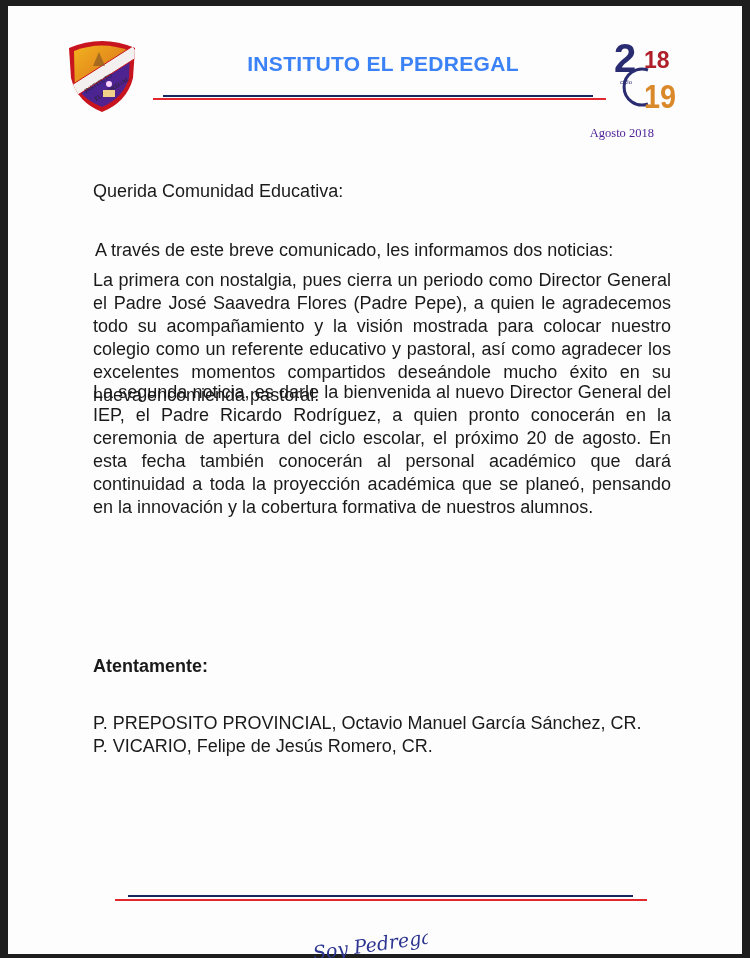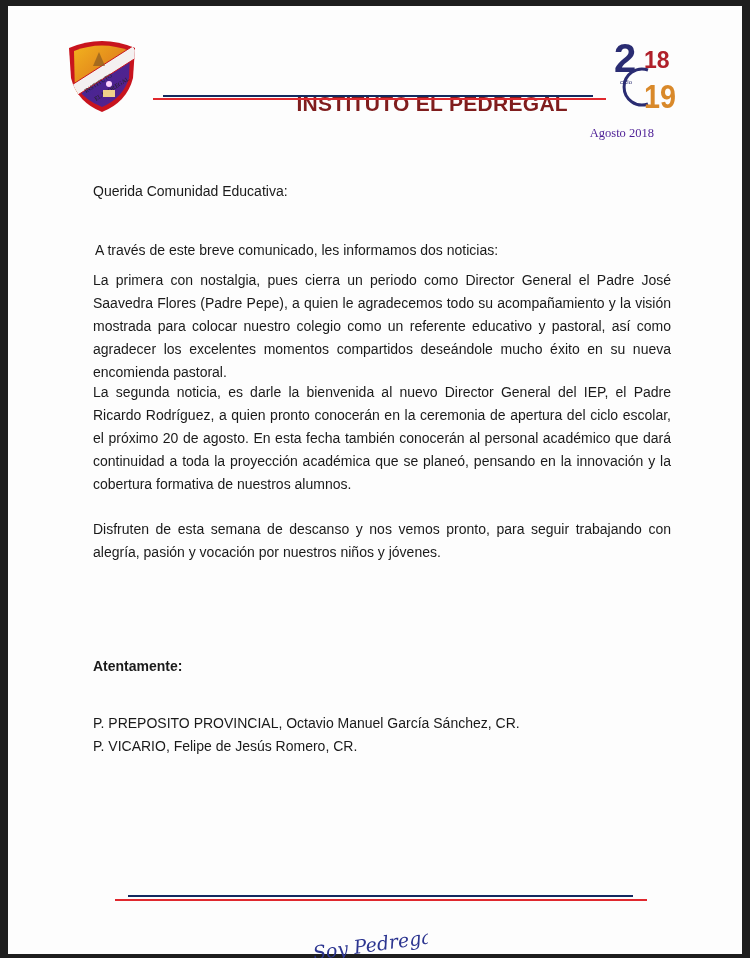--- a/index.html
+++ b/index.html
@@ -1,25 +1,25 @@
 <!DOCTYPE html>
 <html><head>
 <meta charset="utf-8">
 <style>
   html, body { margin:0; padding:0; }
   body { width:750px; height:958px; background:#1e1e1e; position:relative; overflow:hidden; font-family:"Liberation Sans", sans-serif; }
   .sheet { position:absolute; left:8px; top:6px; width:734px; height:948px; background:#fdfdfd; }
   .crest { position:absolute; left:55px; top:32px; width:78px; height:76px; }
-  .title { position:absolute; left:190px; top:46px; width:370px; text-align:right; font-weight:bold; font-size:21px; color:#7f1d1d; letter-spacing:0.3px;margin-top:40px; }
+  .title { position:absolute; left:190px; top:46px; width:370px; text-align:center; font-weight:bold; font-size:21px; color:#3b82f6; letter-spacing:0.3px; }
   .subtitle { position:absolute; left:190px; top:73px; width:370px; text-align:center; font-size:11px; color:#1a2a5a; }
   .hline-blue { position:absolute; left:155px; top:89px; width:430px; height:2px; background:#13295f; }
   .hline-red { position:absolute; left:145px; top:92px; width:453px; height:2px; background:#e0282e; }
   .cycle-logo { position:absolute; left:606px; top:26px; width:64px; height:80px; }
   .date { position:absolute; right:88px; top:120px; font-size:13px; color:#4c1d95; font-family:Liberation Serif, serif; font-size:12.5px; }
-  .txt { position:absolute; left:85px; width:578px; font-size:14px; color:#1a1a1a; line-height:23px; }
+  .txt { position:absolute; left:85px; width:578px; font-size:18px; color:#1a1a1a; line-height:23px; }
   .just { text-align:justify; text-align-last:left; }
   .greeting { top:174px; }
   .intro { top:233px; left:87px; }
   .p1 { top:263px; }
   .p2 { top:375px; }
   .p3 { top:512px; }
   .closing { top:649px;font-weight:bold; }
   .sig1 { top:706px; }
   .sig2 { top:729px; }
   .fline-blue { position:absolute; left:120px; top:889px; width:505px; height:2px; background:#13295f; }
@@ -70,21 +70,20 @@
     <text x="30" y="36" font-size="23" font-weight="bold" font-family="Liberation Sans, sans-serif" fill="#b0202a">18</text>
     <text x="30" y="76" font-size="34" font-weight="bold" font-family="Liberation Sans, sans-serif" fill="#d9892a" textLength="32" lengthAdjust="spacingAndGlyphs">19</text>
   </svg>
 
   <div class="date">Agosto 2018</div>
 
   <div class="txt greeting">Querida Comunidad Educativa:</div>
   <div class="txt intro">A través de este breve comunicado, les informamos dos noticias:</div>
   <div class="txt just p1">La primera con nostalgia, pues cierra un periodo como Director General el Padre José Saavedra Flores (Padre Pepe), a quien le agradecemos todo su acompañamiento y la visión mostrada  para colocar nuestro colegio como un referente educativo y pastoral, así como agradecer los excelentes momentos compartidos deseándole mucho éxito en su nueva encomienda pastoral.</div>
   <div class="txt just p2">La segunda noticia, es darle la bienvenida al nuevo Director General del IEP, el Padre Ricardo Rodríguez, a quien pronto conocerán en la ceremonia de apertura del ciclo escolar, el próximo 20 de agosto. En esta fecha también conocerán al personal académico que dará continuidad a toda la proyección académica que se planeó, pensando en la innovación y la cobertura formativa de nuestros alumnos.</div>
-  <div class="txt just p3">Disfruten de esta semana de descanso y nos vemos pronto, para seguir trabajando con alegría, pasión y vocación por nuestros niños y jóvenes.</div>
   <div class="txt closing">Atentamente:</div>
   <div class="txt sig2">P. VICARIO, Felipe de Jesús Romero, CR.</div>
   <div class="txt sig1">P. PREPOSITO PROVINCIAL, Octavio Manuel García Sánchez, CR.</div>
 
   <div class="fline-blue"></div>
   <div class="fline-red"></div>
 
   <svg class="slogan" viewBox="0 0 120 42">
     <text x="4" y="34" font-size="19" font-style="italic" font-family="DejaVu Serif, serif" fill="#2c3590" transform="rotate(-8 60 24)">Soy Pedregal</text>
   </svg>

